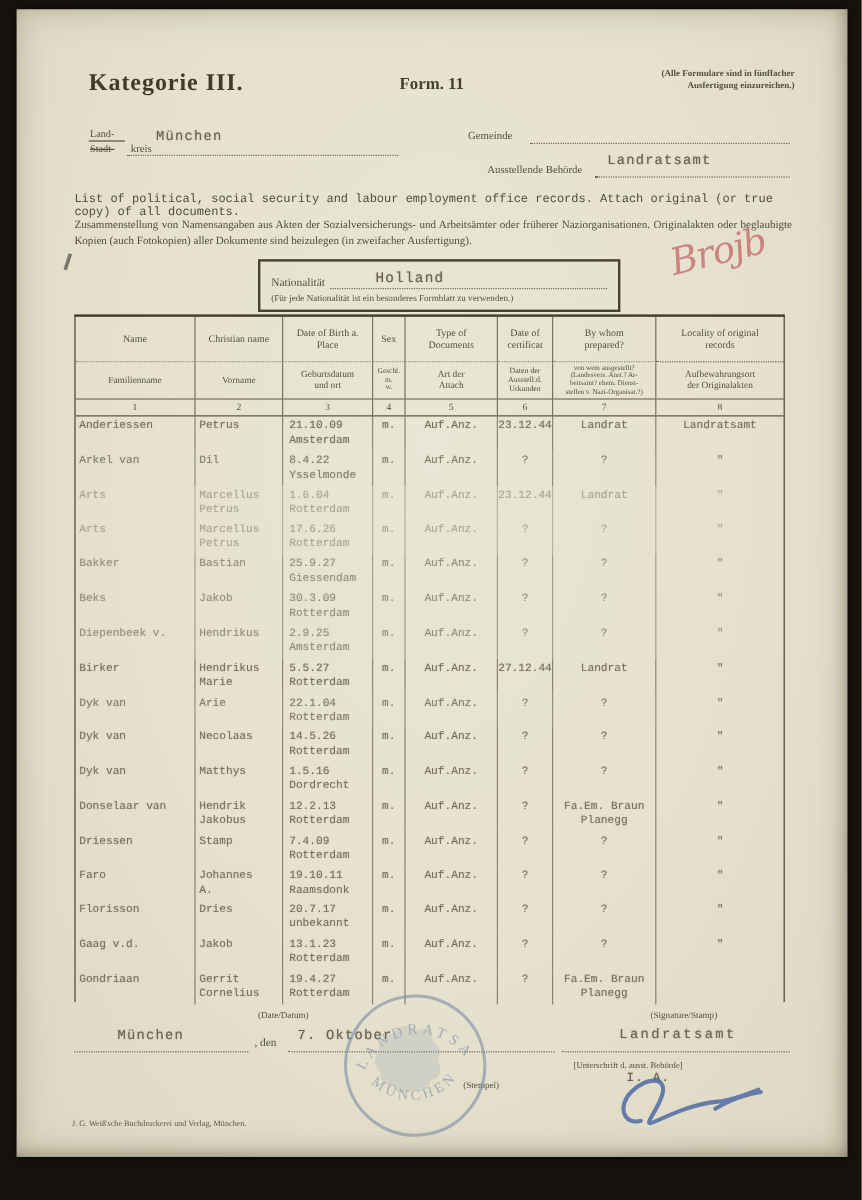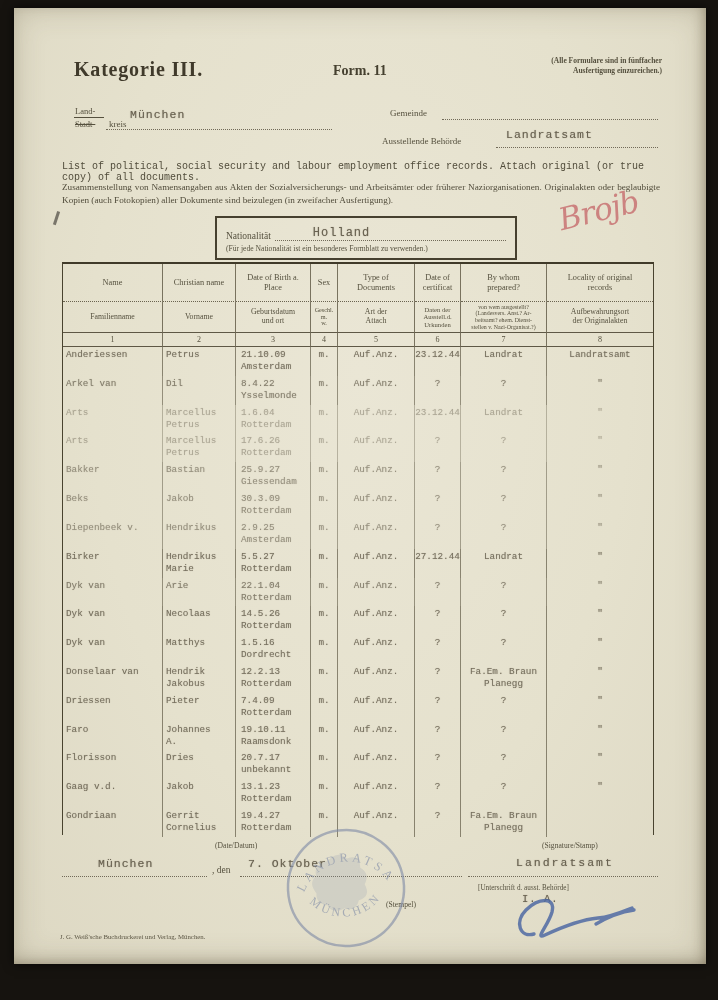--- a/index.html
+++ b/index.html
@@ -27,21 +27,21 @@
 
   .land-label { left:61px; top:98px; font-size:8.5px; color:#55503e; }
   .land-rule { left:60px; top:109px; width:30px; border-bottom:1px solid #55503e; }
   .stadt-label { left:61px; top:111px; font-size:8.5px; color:#55503e; text-decoration:line-through; }
   .kreis-label { left:95px; top:111px; font-size:9px; color:#55503e; }
   .kreis-value { left:116px; top:100px; font-size:11.5px; }
   .dotline { border-bottom:1.5px dotted #716a58; height:0; }
   .kreis-line { left:92px; top:121px; width:226px; }
   .gemeinde-label { left:376px; top:100px; font-size:9px; color:#55503e; }
   .gemeinde-line { left:428px; top:111px; width:216px; }
-  .behoerde-label { left:368px; top:128px; font-size:9px; color:#55503e; }
+  .behoerde-label { left:392px; top:128px; font-size:9px; color:#55503e; }
   .behoerde-value { left:492px; top:120px; font-size:11.5px; }
   .behoerde-line { left:482px; top:139px; width:162px; }
 
   .intro-en { left:48px; top:153px; width:596px; font-size:10px; color:#514c3b;font-family:Liberation Mono, monospace; }
   .intro-de { left:48px; top:173px; width:598px; font-size:9.2px; line-height:12.5px; text-align:justify; color:#514c3b; }
 
   
   .nat-box { left:201px; top:208px; width:302px; height:44px; border:2px solid #46402f; padding:4px 9px 0 9px; }
   .nat-row { display:flex; align-items:flex-end; }
   .nat-label { font-size:9.5px; color:#55503e; }
@@ -336,21 +336,21 @@
       <div class="cell c4">m.</div>
       <div class="cell c5">Auf.Anz.</div>
       <div class="cell c6">?</div>
       <div class="cell c7">Fa.Em. Braun
 Planegg</div>
       <div class="cell c8">"</div>
     </div>
 
     <div class="t-row">
       <div class="cell c1">Driessen</div>
-      <div class="cell c2">Pieter</div>
+      <div class="cell c2">Stamp</div>
       <div class="cell c3">7.4.09
 Rotterdam</div>
       <div class="cell c4">m.</div>
       <div class="cell c5">Auf.Anz.</div>
       <div class="cell c6">?</div>
       <div class="cell c7">?</div>
       <div class="cell c8">"</div>
     </div>
 
     <div class="t-row">

